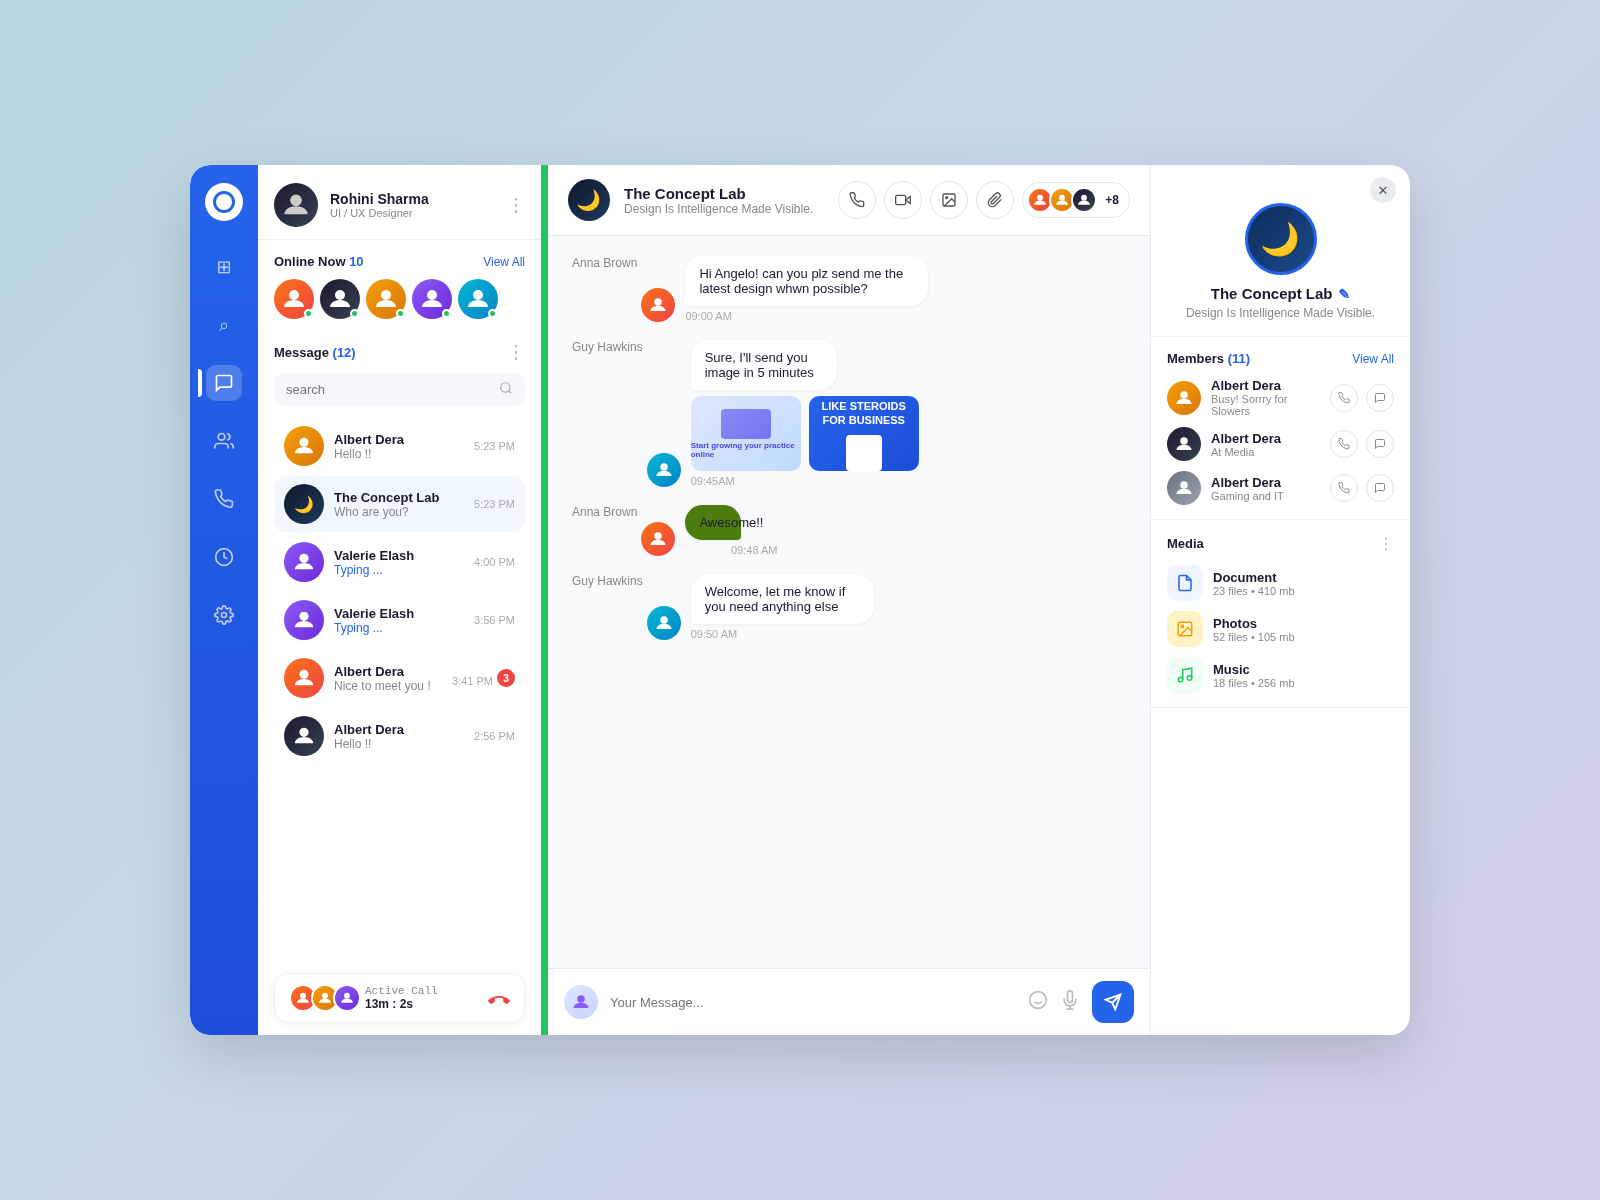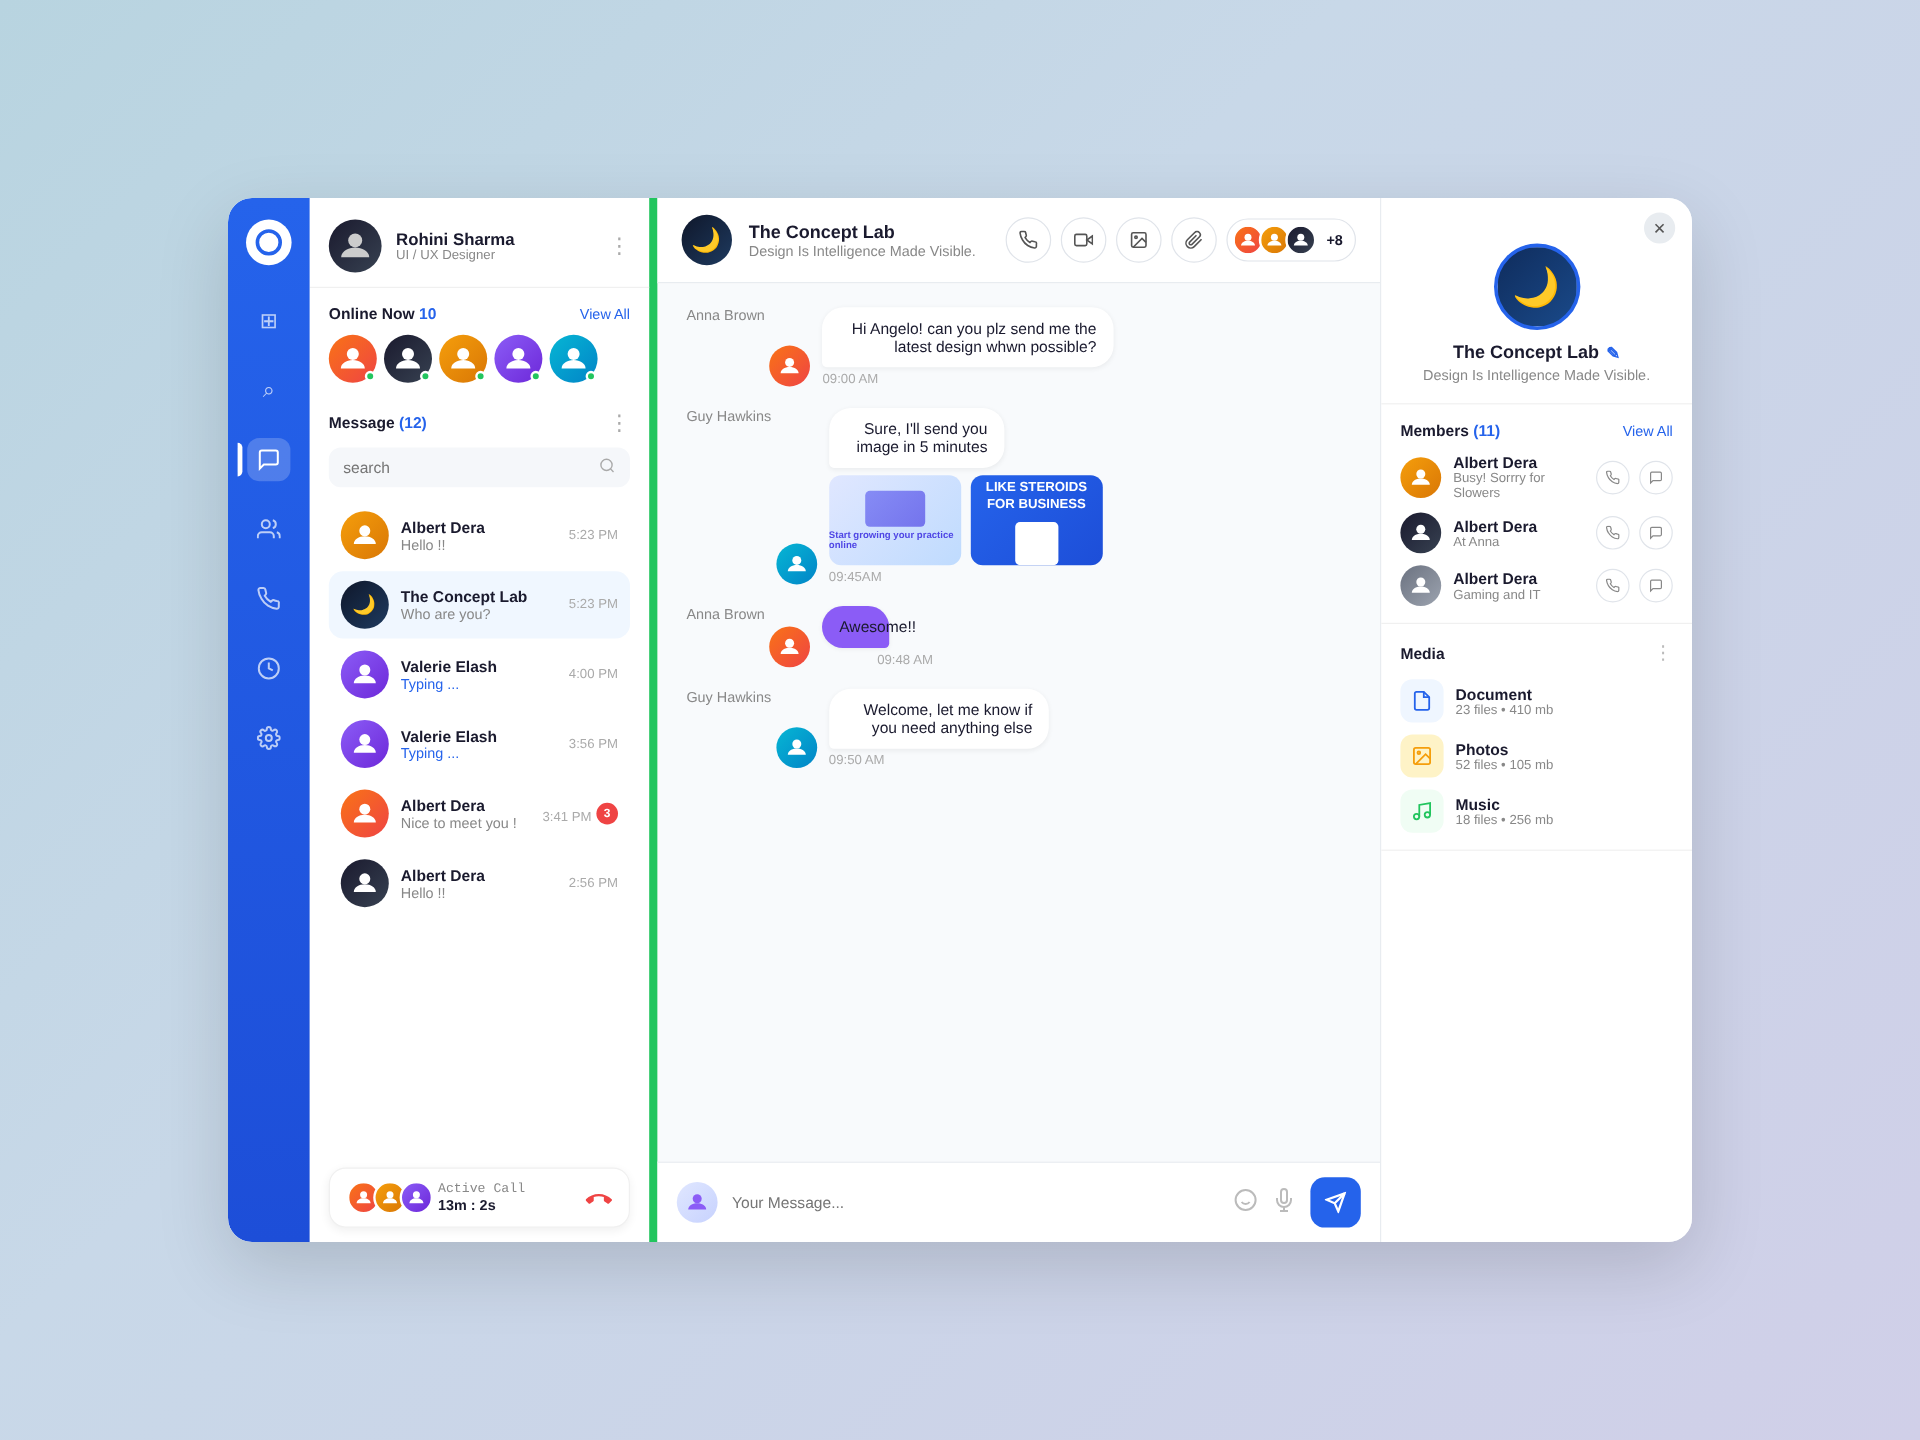--- a/index.html
+++ b/index.html
@@ -250,24 +250,23 @@
     .msg-sender { font-size: 12px; color: #888; margin-bottom: 4px; }
     .msg-row { display: flex; align-items: flex-end; gap: 10px; }
     .msg-row.right { flex-direction: row-reverse; }
     .msg-bubble {
       background: white;
       padding: 10px 14px;
       border-radius: 18px 18px 18px 4px;
       font-size: 13px; color: #1a1a2e;
       max-width: 60%;
       box-shadow: 0 1px 4px rgba(0,0,0,0.06);
-      text-align: right;
     }
     .msg-bubble.right {
-      background: #8b5cf6;
+      background: #4d7c0f;
       border-radius: 18px 18px 4px 18px;
     }
     .msg-time { font-size: 11px; color: #aaa; margin-top: 4px; text-align: left; }
     .msg-time.right { text-align: right; }
     .msg-images { display: flex; gap: 8px; margin-top: 6px; }
     .msg-image {
       width: 110px; height: 75px;
       border-radius: 10px;
       background: linear-gradient(135deg, #e0e7ff, #c7d2fe);
       overflow: hidden;
@@ -868,21 +867,21 @@
 
         <div class="member-item">
           <div style="width:34px;height:34px;border-radius:50%;background:linear-gradient(135deg,#1a1a2e,#374151);display:flex;align-items:center;justify-content:center;flex-shrink:0;">
             <svg width="18" height="18" viewBox="0 0 24 24" fill="#fff">
                 <circle cx="12" cy="8" r="5"></circle>
                 <path d="M2 20c0-4 4.5-7 10-7s10 3 10 7"></path>
               </svg>
           </div>
           <div class="member-info">
             <div class="member-name">Albert Dera</div>
-            <div class="member-status">At Anna</div>
+            <div class="member-status">At Media</div>
           </div>
           <div class="member-actions">
             <div class="member-action-btn">
               <svg width="12" height="12" viewBox="0 0 24 24" fill="none" stroke="#888" stroke-width="2">
                   <path d="M22 16.92v3a2 2 0 0 1-2.18 2 19.79 19.79 0 0 1-8.63-3.07A19.5 19.5 0 0 1 4.69 12 19.79 19.79 0 0 1 1.61 3.37 2 2 0 0 1 3.6 1.17h3a2 2 0 0 1 2 1.72 12.84 12.84 0 0 0 .7 2.81 2 2 0 0 1-.45 2.11L7.91 9a16 16 0 0 0 6.06 6.06l1.19-1.19a2 2 0 0 1 2.11-.45 12.84 12.84 0 0 0 2.81.7A2 2 0 0 1 22 16.92z"></path>
                 </svg>
             </div>
             <div class="member-action-btn">
               <svg width="12" height="12" viewBox="0 0 24 24" fill="none" stroke="#888" stroke-width="2">
                   <path d="M21 15a2 2 0 0 1-2 2H7l-4 4V5a2 2 0 0 1 2-2h14a2 2 0 0 1 2 2z"></path>

